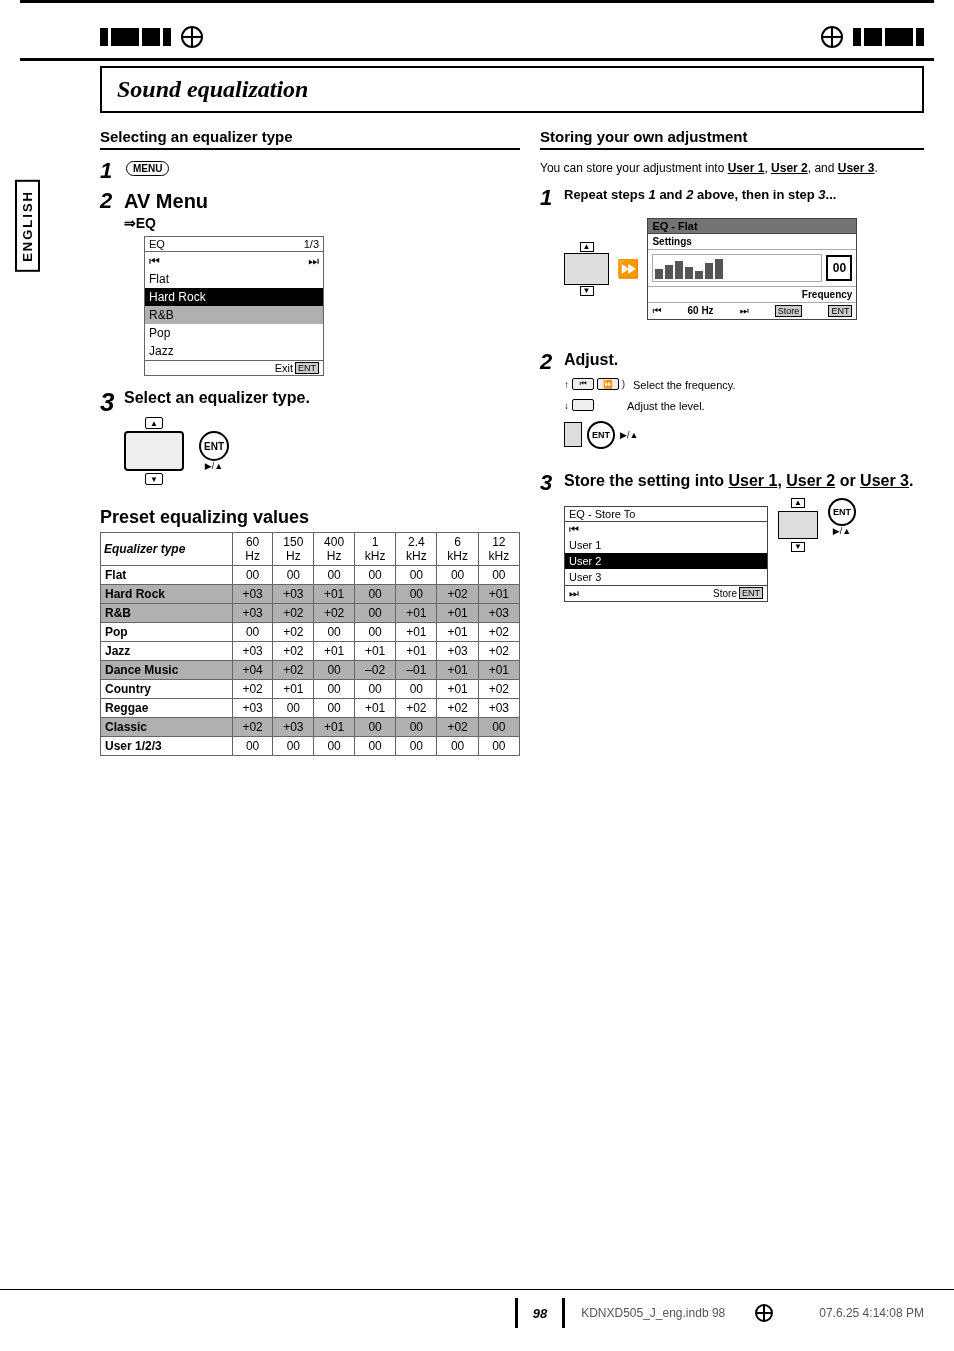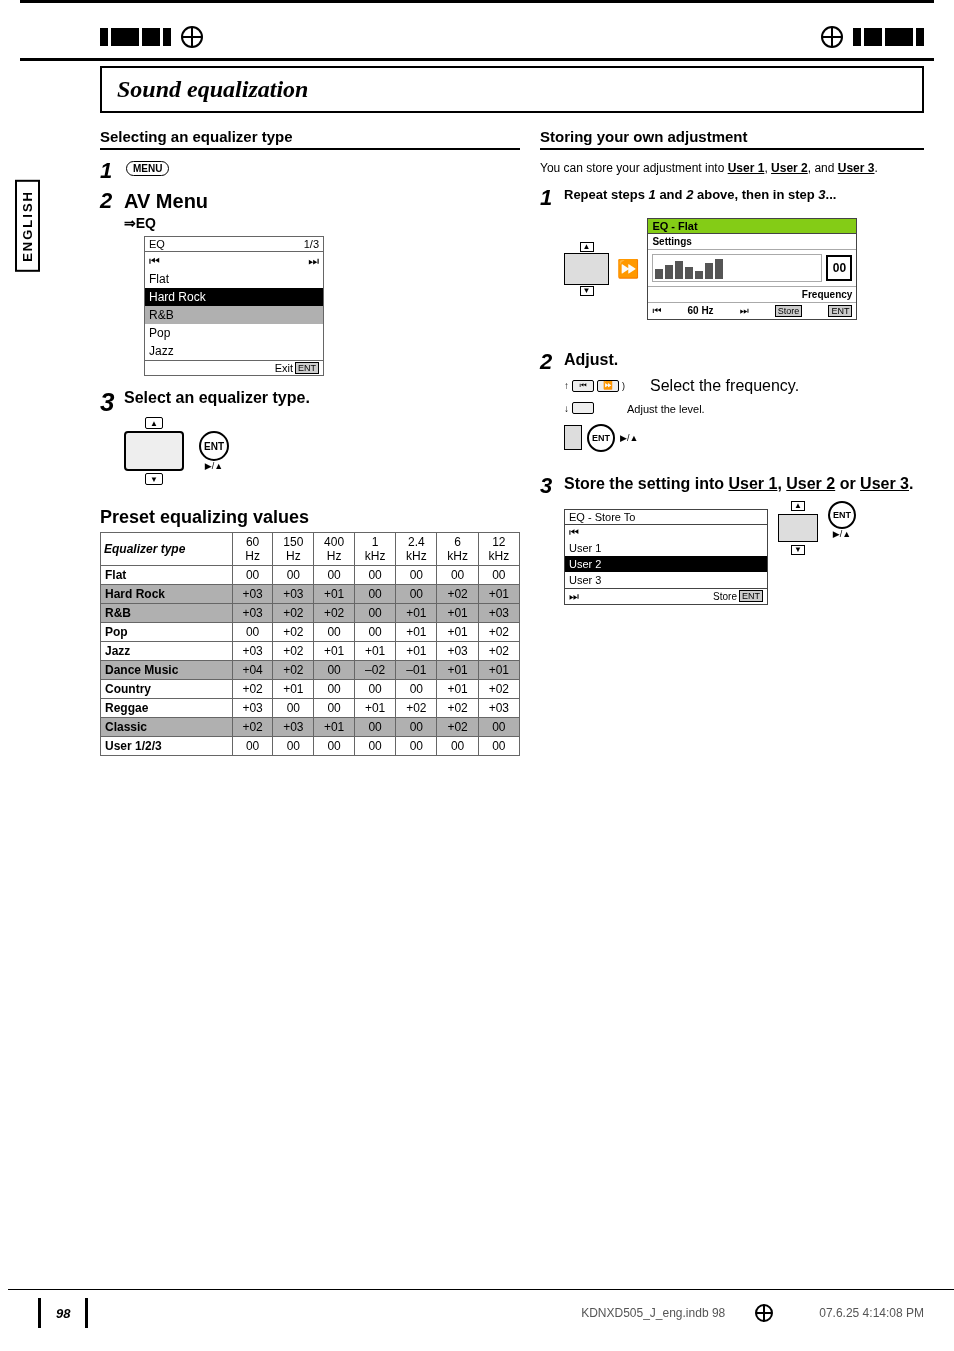--- a/index.html
+++ b/index.html
@@ -231,21 +231,21 @@
     .underline { text-decoration: underline; }
 
     
     .eq-screen {
       border: 1.5px solid #444;
       width: 210px;
       font-size: 11px;
       margin: 8px 0;
     }
     .eq-screen-header {
-      background: #84cc16;
+      background: #737373;
       border-bottom: 1px solid #444;
       padding: 1px 4px;
       font-weight: bold;
       font-size: 11px;
     }
 
     
     .adjust-section {
       margin-top: 15px;
     }
@@ -271,24 +271,24 @@
     }
     .store-screen-item.highlighted {
       background: #000;
       color: #fff;
     }
 
     
     .page-footer {
       position: absolute;
       bottom: 15px;
-      left: 8px; right: 0;
+      left: 0; right: 0;
       display: flex;
       align-items: center;
-      justify-content: space-between;
+      justify-content: flex-end;
       padding: 8px 30px;
       border-top: 1px solid #000;
       font-size: 11px;
     }
     .page-number {
       font-size: 13px;
       font-style: italic;
       font-weight: bold;
     }
     .footer-text {
@@ -590,21 +590,21 @@
             <div style="display:flex;align-items:flex-start;gap:10px;">
               <div style="position:relative;">
 
                 <div style="display:flex;flex-direction:column;align-items:flex-start;gap:2px;">
                   <div style="display:flex;align-items:center;gap:3px;">
                     <span style="font-size:10px;">↑</span>
                     <div style="width:22px;height:12px;border:1.5px solid #000;border-radius:2px;background:#eee;display:flex;align-items:center;justify-content:center;font-size:8px;">⏮</div>
                     <div style="width:22px;height:12px;border:1.5px solid #000;border-radius:2px;background:#eee;display:flex;align-items:center;justify-content:center;font-size:8px;">⏩</div>
                     <span style="font-size:9px;">)</span>
                     <div style="margin-left:5px;">
-                      <span style="font-size:16px;margin-left:17px;">Select the frequency.</span>
+                      <span style="font-size:11px;">Select the frequency.</span>
                     </div>
                   </div>
                   <div style="display:flex;align-items:center;gap:3px;margin-top:4px;">
                     <span style="font-size:10px;">↓</span>
                     <div style="width:22px;height:12px;border:1.5px solid #000;border-radius:2px;background:#eee;"></div>
                     <div style="margin-left:30px;">
                       <span style="font-size:11px;">Adjust the level.</span>
                     </div>
                   </div>
                 </div>

